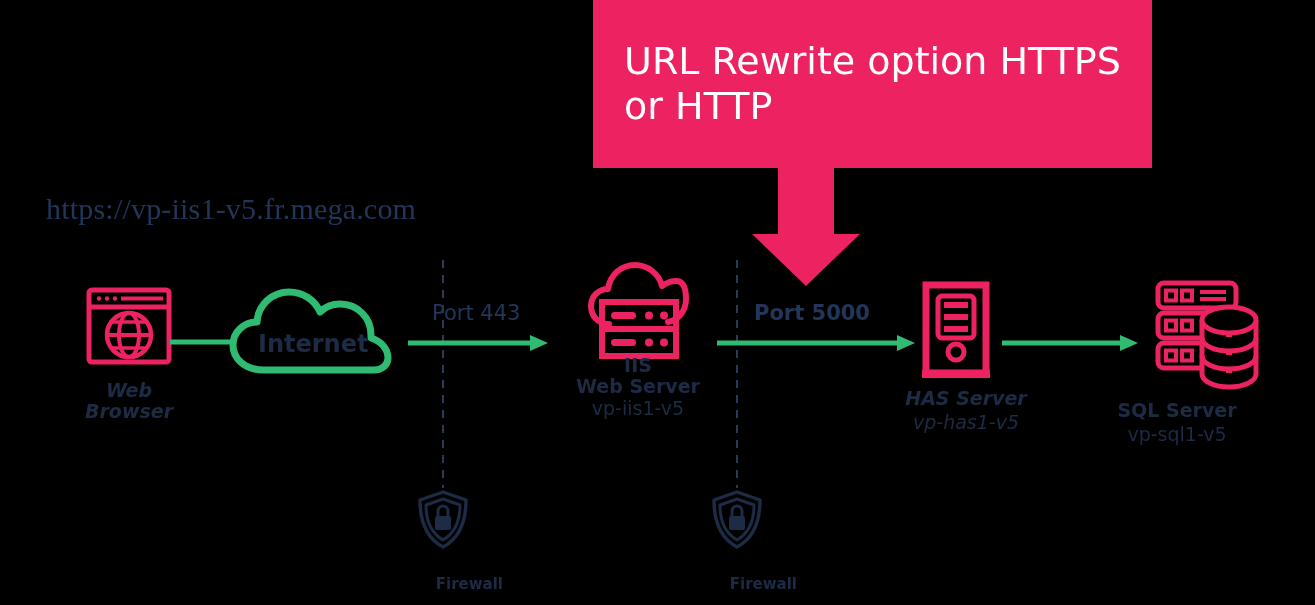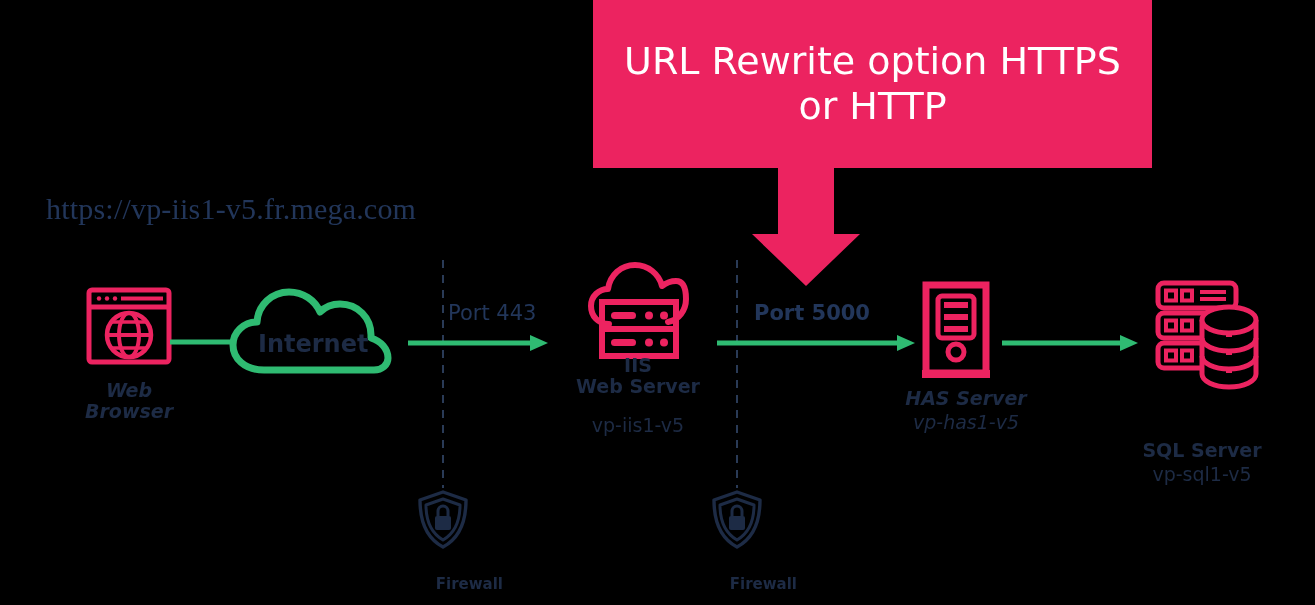--- a/index.html
+++ b/index.html
@@ -15,21 +15,21 @@
   #callout{
     left:593px;top:0px;width:559px;height:168px;
     background:#EC2360;
     display:flex;align-items:center;justify-content:center;
     box-sizing:border-box;
   }
   #callout-text{
     color:#ffffff;
     font-size:38px;
     line-height:1.18;
-    text-align:center;
+    text-align:left;
     font-family:"DejaVu Sans", sans-serif;
     font-weight:400;
     white-space:pre-line;
     padding:0 14px;
   }
   
   #down-arrow{left:750px;top:166px;width:112px;height:122px;}
   
   #url{
     left:46px;top:192px;
@@ -113,21 +113,21 @@
     </svg>
   </div>
   <div class="abs cloud-text" style="left:258px;top:330px;width:110px;text-align:right;">Internet</div>
 
   <div class="abs" style="left:441px;top:260px;">
     <svg width="4" height="228" viewBox="0 0 4 228">
       <line x1="2" y1="0" x2="2" y2="228" stroke="#2A3B57" stroke-width="2" stroke-dasharray="8 7"></line>
     </svg>
   </div>
 
-  <div class="abs port-label" style="left:448px;top:301px;">Port 443</div>
+  <div class="abs port-label" style="left:432px;top:301px;">Port 443</div>
   <div class="abs" style="left:408px;top:334px;">
     <svg width="140" height="18" viewBox="0 0 140 18">
       <line x1="0" y1="9" x2="122" y2="9" stroke="#2FBB72" stroke-width="5"></line>
       <polygon points="122,1 140,9 122,17" fill="#2FBB72"></polygon>
     </svg>
   </div>
 
   <div class="abs" style="left:417px;top:490px;">
     <svg width="52" height="60" viewBox="0 0 52 60">
       <path d="M26,2 L49,10 C49,30 43,48 26,57 C9,48 3,30 3,10 Z" fill="none" stroke="#1D2B45" stroke-width="3.4" stroke-linejoin="round"></path>
@@ -149,21 +149,21 @@
       <circle cx="64" cy="57.5" r="4" fill="#EC2360"></circle>
       <circle cx="79" cy="57.5" r="4" fill="#EC2360"></circle>
       <rect x="26" y="81" width="25" height="7" rx="3.5" fill="#EC2360"></rect>
       <circle cx="64" cy="84.5" r="4" fill="#EC2360"></circle>
       <circle cx="79" cy="84.5" r="4" fill="#EC2360"></circle>
     </svg>
   </div>
   <div class="abs node-label" style="left:552px;top:355px;width:172px;">
     <div class="lab-strong">IIS
 Web Server</div>
-    <div class="lab-sub" style="margin-top:17px;">vp-iis1-v5</div>
+    <div class="lab-sub" style="margin-top:0;">vp-iis1-v5</div>
   </div>
 
   <div class="abs" style="left:735px;top:260px;">
     <svg width="4" height="228" viewBox="0 0 4 228">
       <line x1="2" y1="0" x2="2" y2="228" stroke="#2A3B57" stroke-width="2" stroke-dasharray="8 7"></line>
     </svg>
   </div>
 
   <div class="abs port-label" style="left:754px;top:301px;font-weight:bold;">Port 5000</div>
   <div class="abs" style="left:717px;top:334px;">
@@ -221,18 +221,18 @@
       <rect x="27" y="70.5" width="10" height="10" fill="none" stroke="#EC2360" stroke-width="4"></rect>
       <path d="M47,40 L47,94 A27,13 0 0 0 101,94 L101,40" fill="#000000" stroke="#EC2360" stroke-width="5"></path>
       <ellipse cx="74" cy="40" rx="27" ry="13" fill="#000000" stroke="#EC2360" stroke-width="5"></ellipse>
       <path d="M47,58 A27,13 0 0 0 101,58" fill="none" stroke="#EC2360" stroke-width="5"></path>
       <path d="M47,76 A27,13 0 0 0 101,76" fill="none" stroke="#EC2360" stroke-width="5"></path>
       <rect x="71" y="52" width="6" height="5" fill="#EC2360"></rect>
       <rect x="71" y="70" width="6" height="5" fill="#EC2360"></rect>
       <rect x="71" y="88" width="6" height="5" fill="#EC2360"></rect>
     </svg>
   </div>
-  <div class="abs node-label" style="left:1112px;top:400px;width:180px;margin-top:40px;">
+  <div class="abs node-label" style="left:1087px;top:400px;width:180px;">
     <div class="lab-strong">SQL Server</div>
     <div class="lab-sub" style="margin-top:3px;">vp-sql1-v5</div>
   </div>
 
 </div>
 
 </body></html>

